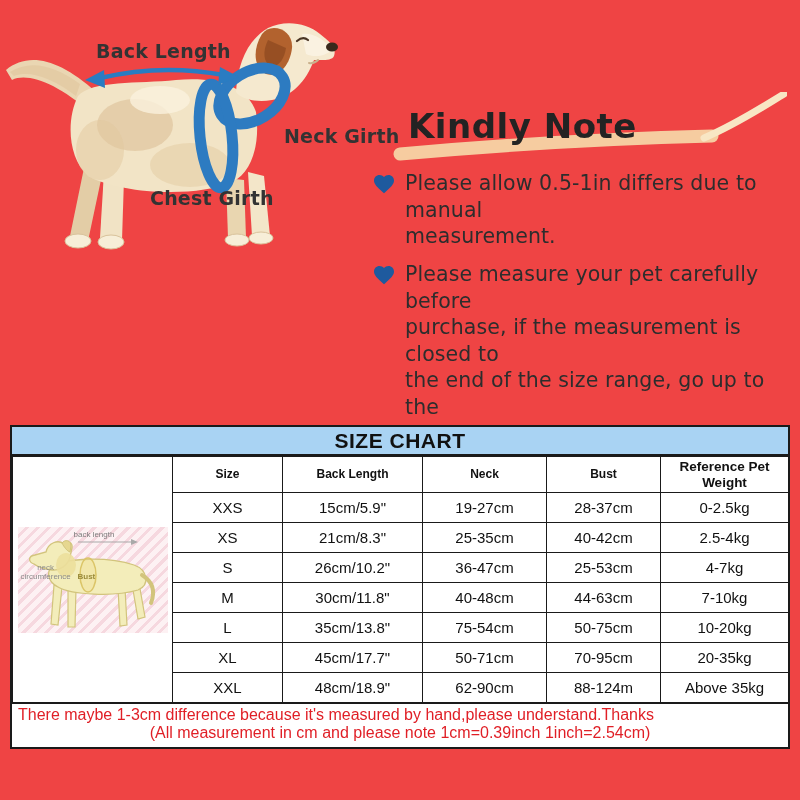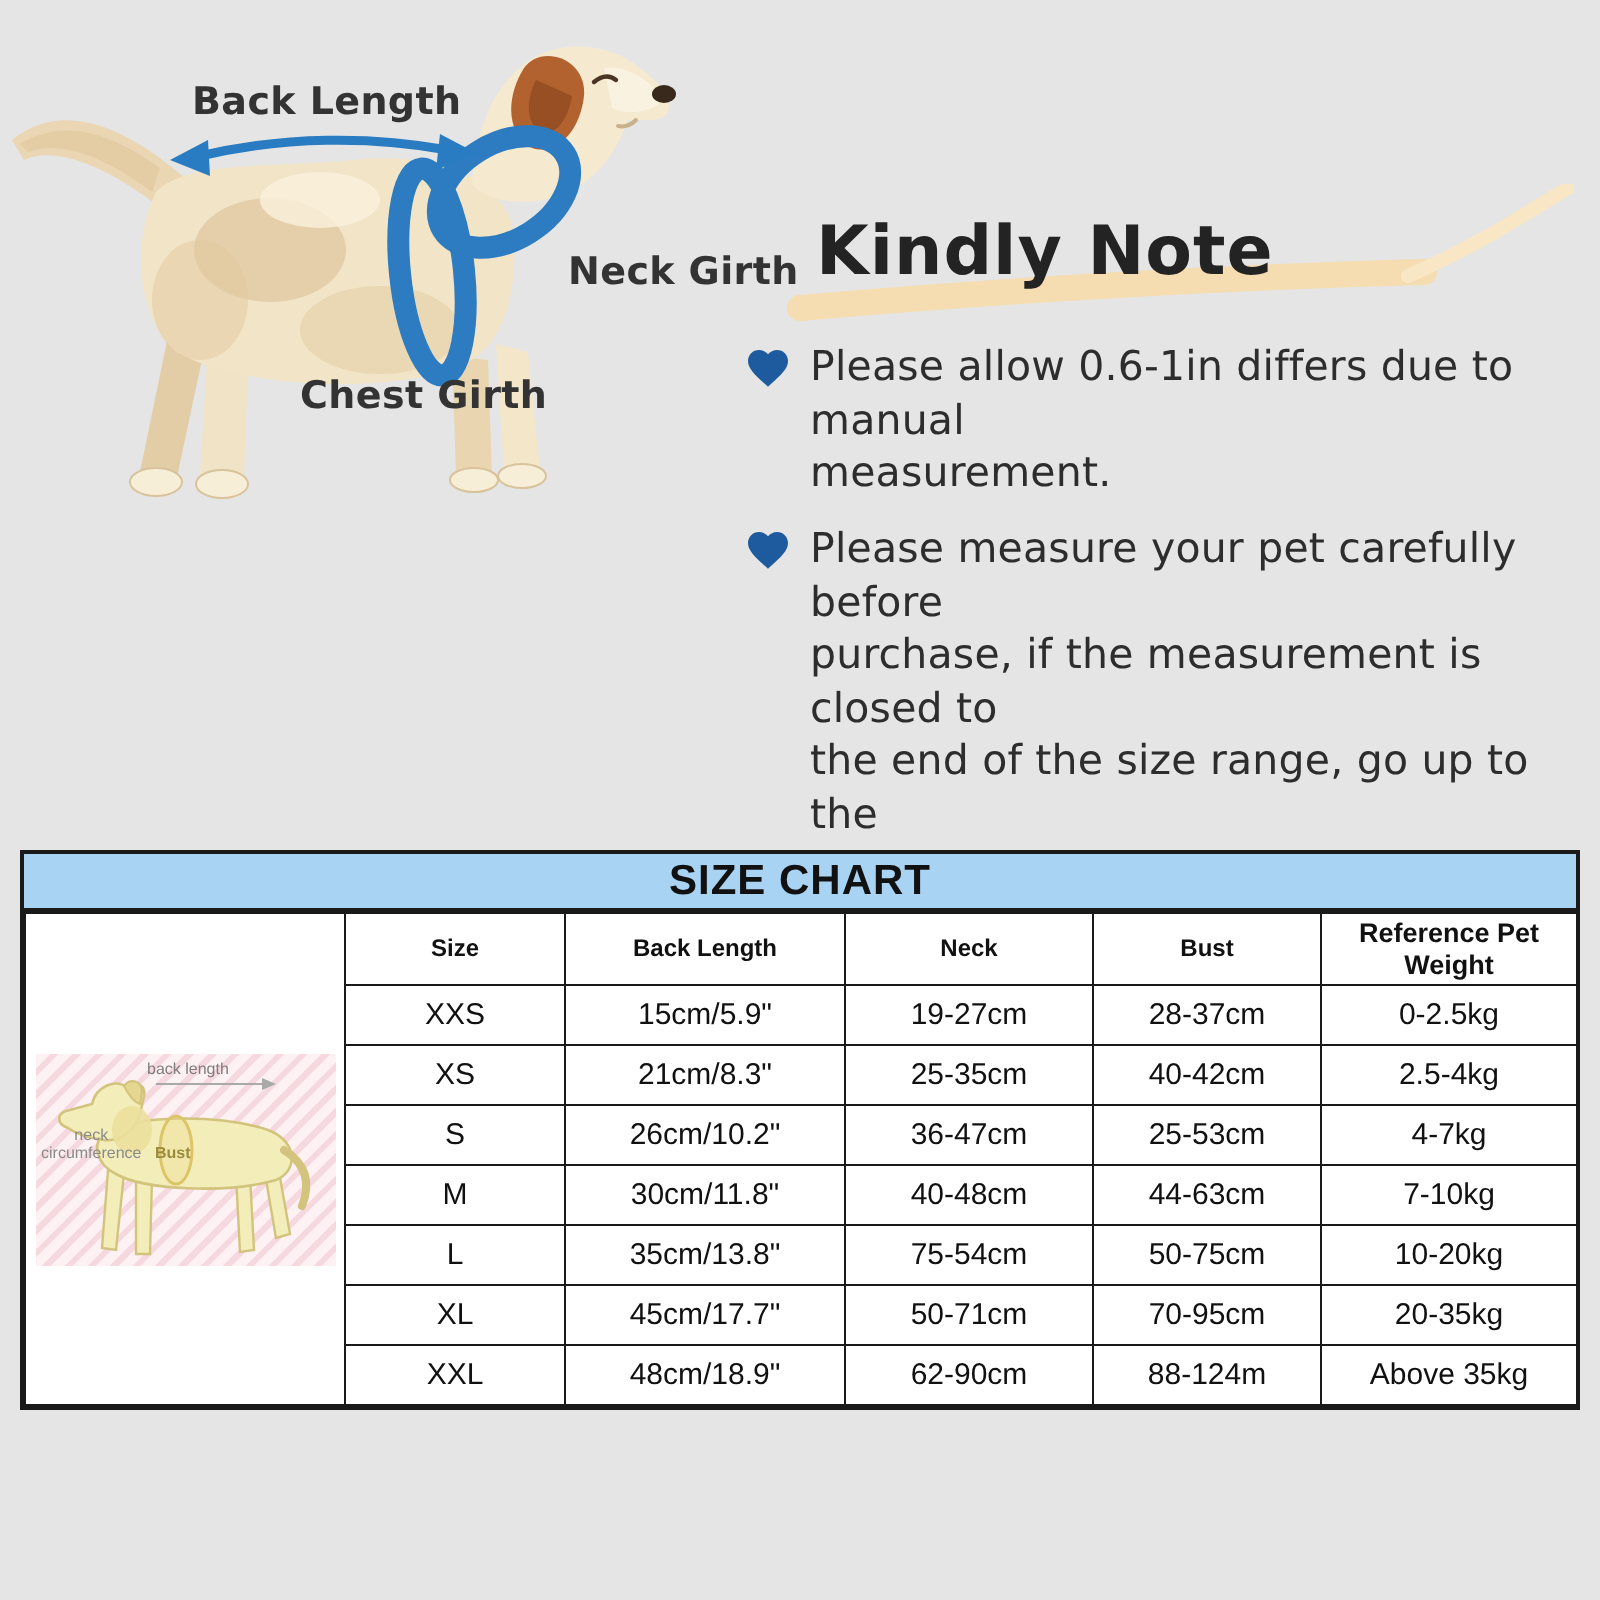--- a/index.html
+++ b/index.html
@@ -1,18 +1,18 @@
 <!DOCTYPE html>
 <html><head>
 <meta charset="utf-8">
 <style>
   * { margin:0; padding:0; box-sizing:border-box; }
   html,body { background:#fff; }
   .canvas {
-    position:relative; width:800px; height:800px; background:#e5e5e5;
+    position:relative; width:800px; height:800px; background:#ef4444;
     font-family:"DejaVu Sans", sans-serif; overflow:hidden;
   }
 
   
   .dog-illustration { position:absolute; left:0; top:85; width:380px; height:255px; }
   .dog-illustration svg { position:absolute; left:0; top:0; }
   .measure-label {
     position:absolute; color:#333; font-weight:600; font-size:19px;
     letter-spacing:.2px; white-space:nowrap;
   }
@@ -135,21 +135,21 @@
         <path d="M8,62 C120,52 240,46 320,44" stroke="#f6dcab" stroke-width="13" fill="none" stroke-linecap="round" opacity="0.9"></path>
         <path d="M312,46 C345,32 372,14 392,2" stroke="#f8e6c4" stroke-width="7" fill="none" stroke-linecap="round"></path>
       </svg>
       <h1 class="kindly-title">Kindly Note</h1>
     </div>
     <div class="notes">
       <div class="note-row">
         <svg width="24" height="24" viewBox="0 0 24 24">
           <path d="M12 21.35l-1.45-1.32C5.4 15.36 2 12.28 2 8.5 2 5.42 4.42 3 7.5 3c1.74 0 3.41.81 4.5 2.09C13.09 3.81 14.76 3 16.5 3 19.58 3 22 5.42 22 8.5c0 3.78-3.4 6.86-8.55 11.54L12 21.35z" fill="#1e5a9e"></path>
         </svg>
-        <p class="note-text">Please allow 0.6-1in differs due to manual
+        <p class="note-text">Please allow 0.5-1in differs due to manual
 measurement.</p>
       </div>
       <div class="note-row">
         <svg width="24" height="24" viewBox="0 0 24 24">
           <path d="M12 21.35l-1.45-1.32C5.4 15.36 2 12.28 2 8.5 2 5.42 4.42 3 7.5 3c1.74 0 3.41.81 4.5 2.09C13.09 3.81 14.76 3 16.5 3 19.58 3 22 5.42 22 8.5c0 3.78-3.4 6.86-8.55 11.54L12 21.35z" fill="#1e5a9e"></path>
         </svg>
         <p class="note-text">Please measure your pet carefully before
 purchase, if the measurement is closed to
 the end of the size range, go up to the
 larger size.</p>
@@ -250,15 +250,19 @@
       <tr>
         <td>XXL</td>
         <td>48cm/18.9"</td>
         <td>62-90cm</td>
         <td>88-124m</td>
         <td>Above 35kg</td>
       </tr>
     </tbody>
       </table>
 
+    <div class="footnote">
+      <div class="line1">There maybe 1-3cm difference because it's measured by hand,please understand.Thanks</div>
+      <div class="line2">(All measurement in cm and please note 1cm=0.39inch 1inch=2.54cm)</div>
+    </div>
   </div>
 
 </div>
 
 </body></html>

